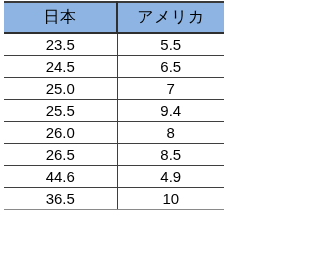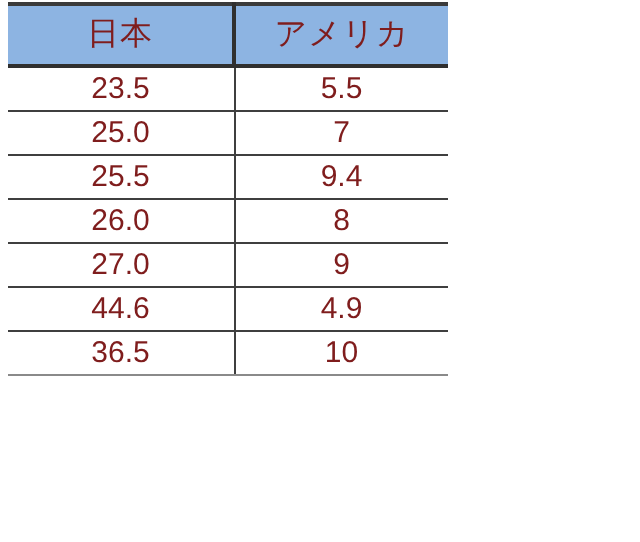--- a/index.html
+++ b/index.html
@@ -31,21 +31,21 @@
   }
   .size-table col.col-jp { width: 113px; }
   .size-table col.col-us { width: 107px; }
 
   .size-table th,
   .size-table td {
     padding: 0;
     margin: 0;
     text-align: center;
     vertical-align: middle;
-    color: #7f1d1d;
+    color: #000000;
     background: #ffffff;
   }
 
   
   .size-table thead th {
     background: #8db4e2;
     height: 29px;
     font-size: 16px;
     font-weight: normal;
     letter-spacing: 0.5px;
@@ -84,34 +84,38 @@
         <th class="th-jp">日本</th>
         <th class="th-us">アメリカ</th>
       </tr>
     </thead>
     <tbody>
       <tr>
         <td class="cell-jp">23.5</td>
         <td class="cell-us">5.5</td>
       </tr>
       <tr>
+        <td class="cell-jp">24.5</td>
+        <td class="cell-us">6.5</td>
+      </tr>
+      <tr>
         <td class="cell-jp">25.0</td>
         <td class="cell-us">7</td>
       </tr>
       <tr>
         <td class="cell-jp">25.5</td>
         <td class="cell-us">9.4</td>
       </tr>
       <tr>
         <td class="cell-jp">26.0</td>
         <td class="cell-us">8</td>
       </tr>
       <tr>
-        <td class="cell-jp">27.0</td>
-        <td class="cell-us">9</td>
+        <td class="cell-jp">26.5</td>
+        <td class="cell-us">8.5</td>
       </tr>
       <tr>
         <td class="cell-jp">44.6</td>
         <td class="cell-us">4.9</td>
       </tr>
       <tr>
         <td class="cell-jp">36.5</td>
         <td class="cell-us">10</td>
       </tr>
     </tbody>

